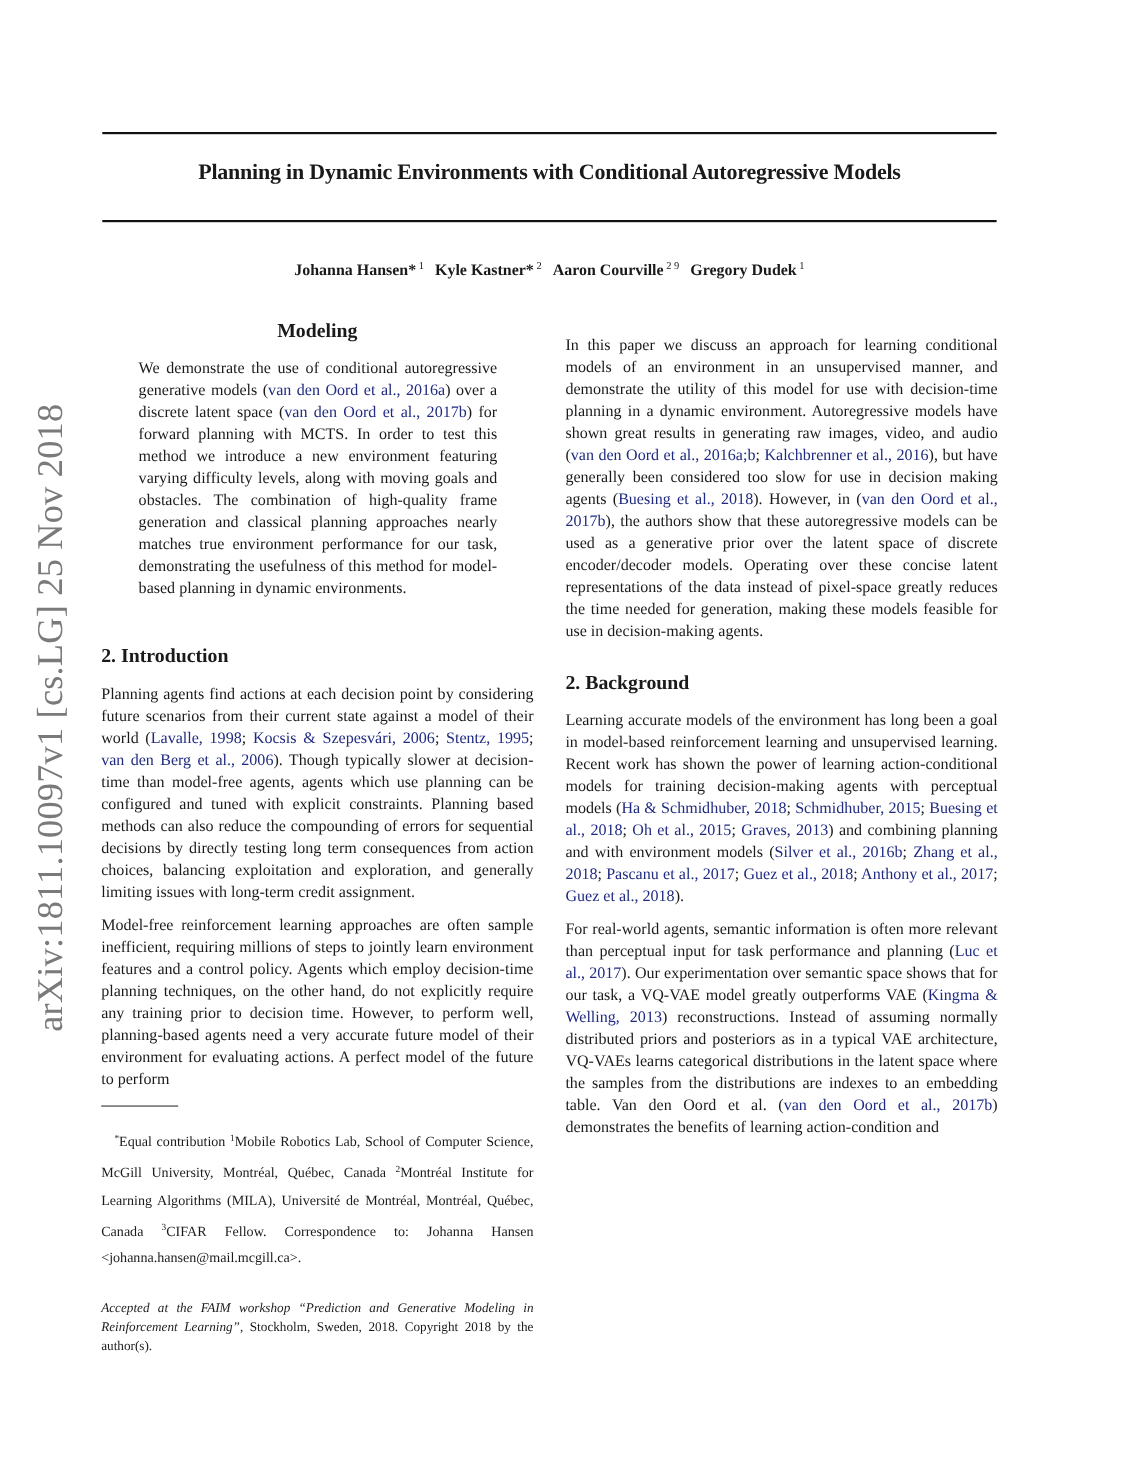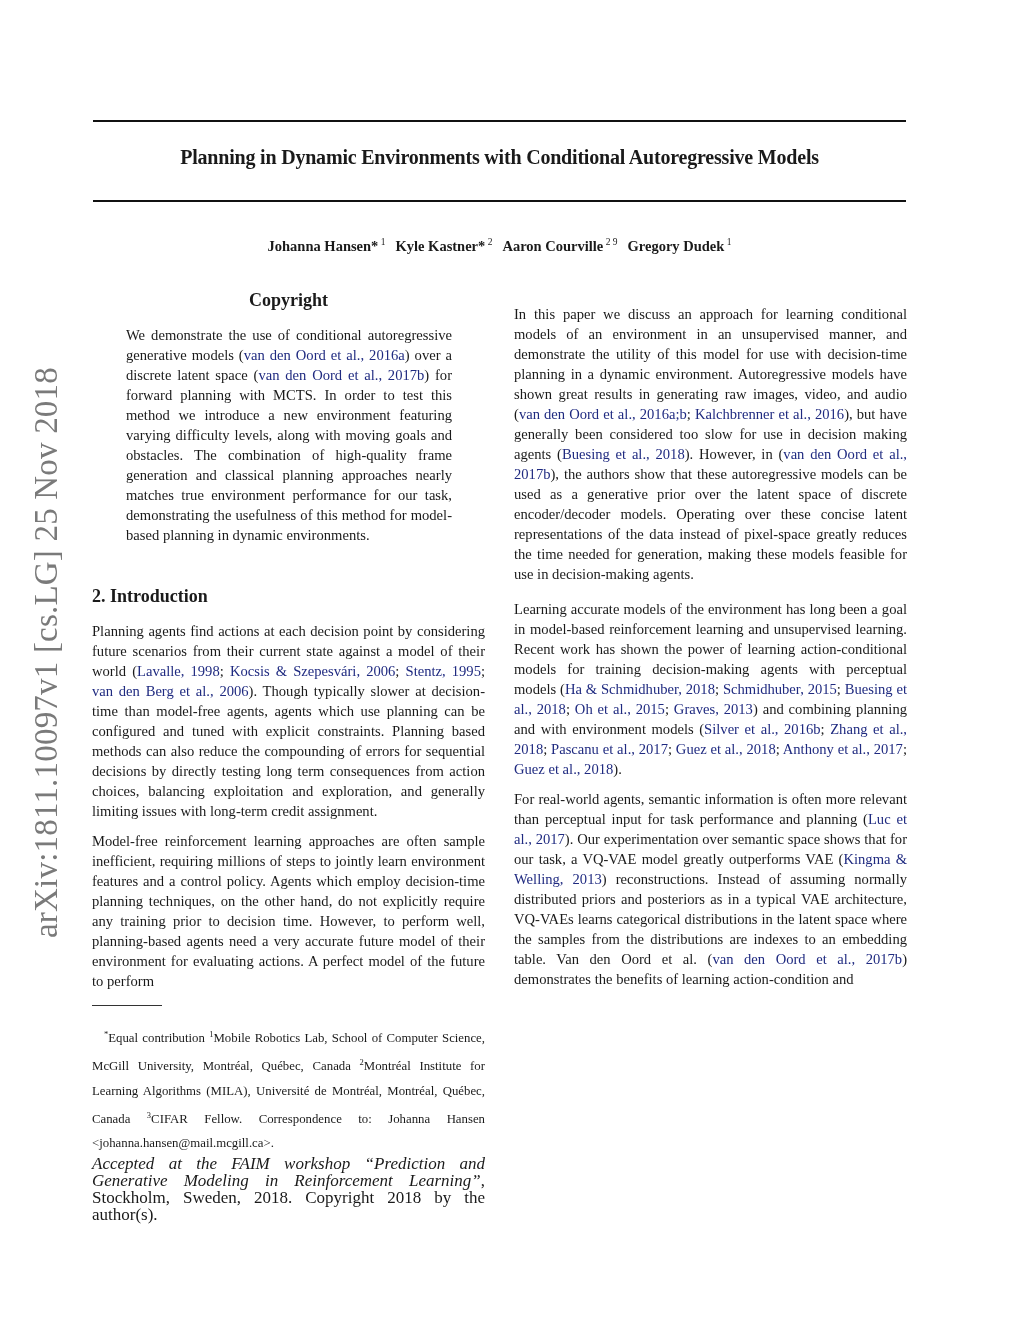--- a/index.html
+++ b/index.html
@@ -22,47 +22,48 @@
   .col.left { left:92px; width:393px; top:290px; }
   .col.right { left:514px; width:393px; top:294px; }
   .abstract-h { text-align:center; font-weight:bold; font-size:18px; margin:0 0 15px 0; }
   .abstract { padding:0 33px 0 34px; margin:0; }
   .sec-h { font-weight:bold; font-size:18px; margin:0; }
   p { margin:0; }
   .cite { color:#1f2a80; }
   .fn-rule { width:70px; height:1px; background:#333; margin:0; }
   .footnote { font-size:12.8px; line-height:24px; text-indent:12px; margin-top:16px; }
   .footnote sup { font-size:8.5px; }
-  .accepted { font-size:17px; line-height:17px; margin-top:0; }
+  .accepted { font-size:12px; line-height:17px; margin-top:26px; }
   .accepted i { font-style:italic; }
 </style>
 </head>
 <body>
 
 <div class="rule top"></div>
 <h1 class="title" style="margin:0">Planning in Dynamic Environments with Conditional Autoregressive Models</h1>
 <div class="rule bottom"></div>
 
 <div class="authors" id="authors"><span class="au">Johanna Hansen*<sup> 1</sup></span><span class="au">Kyle Kastner*<sup> 2</sup></span><span class="au">Aaron Courville<sup> 2 9</sup></span><span class="au">Gregory Dudek<sup> 1</sup></span></div>
 
 <div class="sidebar">arXiv:1811.10097v1  [cs.LG]  25 Nov 2018</div>
 
 <div class="col left">
-  <div class="abstract-h">Copyright</div>
+  <div class="abstract-h">Modeling</div>
   <p class="abstract">We demonstrate the use of conditional autoregressive generative models (<a class="cite" style="color: rgb(31, 42, 128); text-decoration: none;">van den Oord et al., 2016a</a>) over a discrete latent space (<a class="cite" style="color: rgb(31, 42, 128); text-decoration: none;">van den Oord et al., 2017b</a>) for forward planning with MCTS. In order to test this method we introduce a new environment featuring varying difficulty levels, along with moving goals and obstacles. The combination of high-quality frame generation and classical planning approaches nearly matches true environment performance for our task, demonstrating the usefulness of this method for model-based planning in dynamic environments.</p>
 
   <div class="sec-h" style="margin-top:41px;">2. Introduction</div>
   <p style="margin-top:15px;">Planning agents find actions at each decision point by considering future scenarios from their current state against a model of their world (<a class="cite" style="color: rgb(31, 42, 128); text-decoration: none;">Lavalle, 1998</a>; <a class="cite" style="color: rgb(31, 42, 128); text-decoration: none;">Kocsis &amp; Szepesvári, 2006</a>; <a class="cite" style="color: rgb(31, 42, 128); text-decoration: none;">Stentz, 1995</a>; <a class="cite" style="color: rgb(31, 42, 128); text-decoration: none;">van den Berg et al., 2006</a>).  Though typically slower at decision-time than model-free agents, agents which use planning can be configured and tuned with explicit constraints.  Planning based methods can also reduce the compounding of errors for sequential decisions by directly testing long term consequences from action choices, balancing exploitation and exploration, and generally limiting issues with long-term credit assignment.</p>
   <p style="margin-top:10px;">Model-free reinforcement learning approaches are often sample inefficient, requiring millions of steps to jointly learn environment features and a control policy.  Agents which employ decision-time planning techniques, on the other hand, do not explicitly require any training prior to decision time.  However, to perform well, planning-based agents need a very accurate future model of their environment for evaluating actions. A perfect model of the future to perform</p>
 
   <div style="margin-top:14px;" class="fn-rule"></div>
   <p class="footnote" id="affil"><sup>*</sup>Equal contribution  <sup>1</sup>Mobile Robotics Lab, School of Computer Science, McGill University, Montréal, Québec, Canada <sup>2</sup>Montréal Institute for Learning Algorithms (MILA), Université de Montréal, Montréal, Québec, Canada <sup>3</sup>CIFAR Fellow. Correspondence to: Johanna Hansen &lt;johanna.hansen@mail.mcgill.ca&gt;.</p>
   <p class="accepted">
     <i>Accepted at the FAIM workshop “Prediction and Generative Modeling in Reinforcement Learning”</i><span>, Stockholm, Sweden, 2018. Copyright 2018 by the author(s).</span>
   </p>
 </div>
 
 <div class="col right">
   <p style="margin-top:10px;">In this paper we discuss an approach for learning conditional models of an environment in an unsupervised manner, and demonstrate the utility of this model for use with decision-time planning in a dynamic environment.  Autoregressive models have shown great results in generating raw images, video, and audio (<a class="cite" style="color: rgb(31, 42, 128); text-decoration: none;">van den Oord et al., 2016a;b</a>; <a class="cite" style="color: rgb(31, 42, 128); text-decoration: none;">Kalchbrenner et al., 2016</a>), but have generally been considered too slow for use in decision making agents (<a class="cite" style="color: rgb(31, 42, 128); text-decoration: none;">Buesing et al., 2018</a>). However, in (<a class="cite" style="color: rgb(31, 42, 128); text-decoration: none;">van den Oord et al., 2017b</a>), the authors show that these autoregressive models can be used as a generative prior over the latent space of discrete encoder/decoder models. Operating over these concise latent representations of the data instead of pixel-space greatly reduces the time needed for generation, making these models feasible for use in decision-making agents.</p>
 
+  <div class="sec-h" style="margin-top:26px;">2. Background</div>
   <p style="margin-top:15px;">Learning accurate models of the environment has long been a goal in model-based reinforcement learning and unsupervised learning.  Recent work has shown the power of learning action-conditional models for training decision-making agents with perceptual models (<a class="cite" style="color: rgb(31, 42, 128); text-decoration: none;">Ha &amp; Schmidhuber, 2018</a>; <a class="cite" style="color: rgb(31, 42, 128); text-decoration: none;">Schmidhuber, 2015</a>; <a class="cite" style="color: rgb(31, 42, 128); text-decoration: none;">Buesing et al., 2018</a>; <a class="cite" style="color: rgb(31, 42, 128); text-decoration: none;">Oh et al., 2015</a>; <a class="cite" style="color: rgb(31, 42, 128); text-decoration: none;">Graves, 2013</a>) and combining planning and with environment models (<a class="cite" style="color: rgb(31, 42, 128); text-decoration: none;">Silver et al., 2016b</a>; <a class="cite" style="color: rgb(31, 42, 128); text-decoration: none;">Zhang et al., 2018</a>; <a class="cite" style="color: rgb(31, 42, 128); text-decoration: none;">Pascanu et al., 2017</a>; <a class="cite" style="color: rgb(31, 42, 128); text-decoration: none;">Guez et al., 2018</a>; <a class="cite" style="color: rgb(31, 42, 128); text-decoration: none;">Anthony et al., 2017</a>; <a class="cite" style="color: rgb(31, 42, 128); text-decoration: none;">Guez et al., 2018</a>).</p>
   <p style="margin-top:10px;">For real-world agents, semantic information is often more relevant than perceptual input for task performance and planning (<a class="cite" style="color: rgb(31, 42, 128); text-decoration: none;">Luc et al., 2017</a>).  Our experimentation over semantic space shows that for our task, a VQ-VAE model greatly outperforms VAE (<a class="cite" style="color: rgb(31, 42, 128); text-decoration: none;">Kingma &amp; Welling, 2013</a>) reconstructions. Instead of assuming normally distributed priors and posteriors as in a typical VAE architecture, VQ-VAEs learns categorical distributions in the latent space where the samples from the distributions are indexes to an embedding table.  Van den Oord et al.  (<a class="cite" style="color: rgb(31, 42, 128); text-decoration: none;">van den Oord et al., 2017b</a>) demonstrates the benefits of learning action-condition and</p>
 </div>
 
 </body></html>

